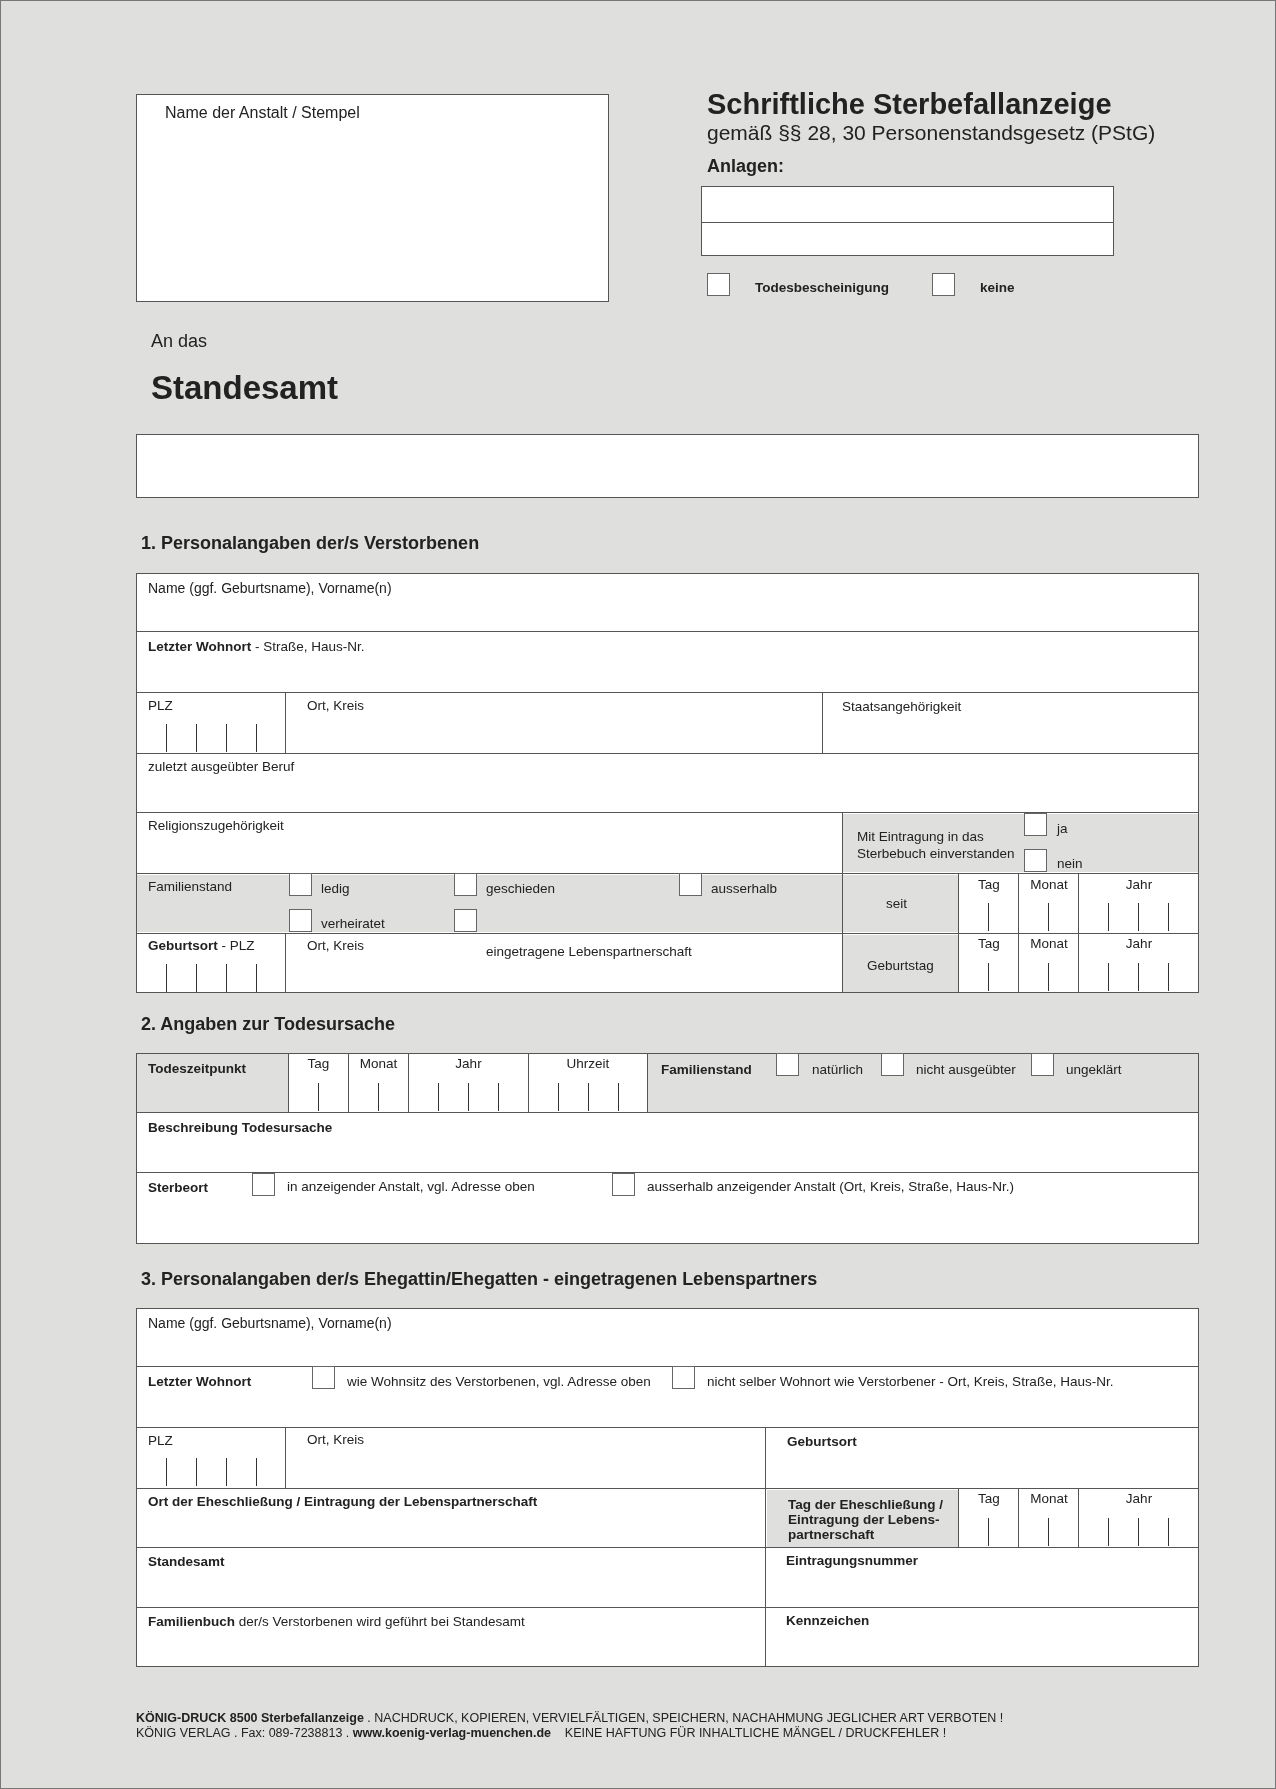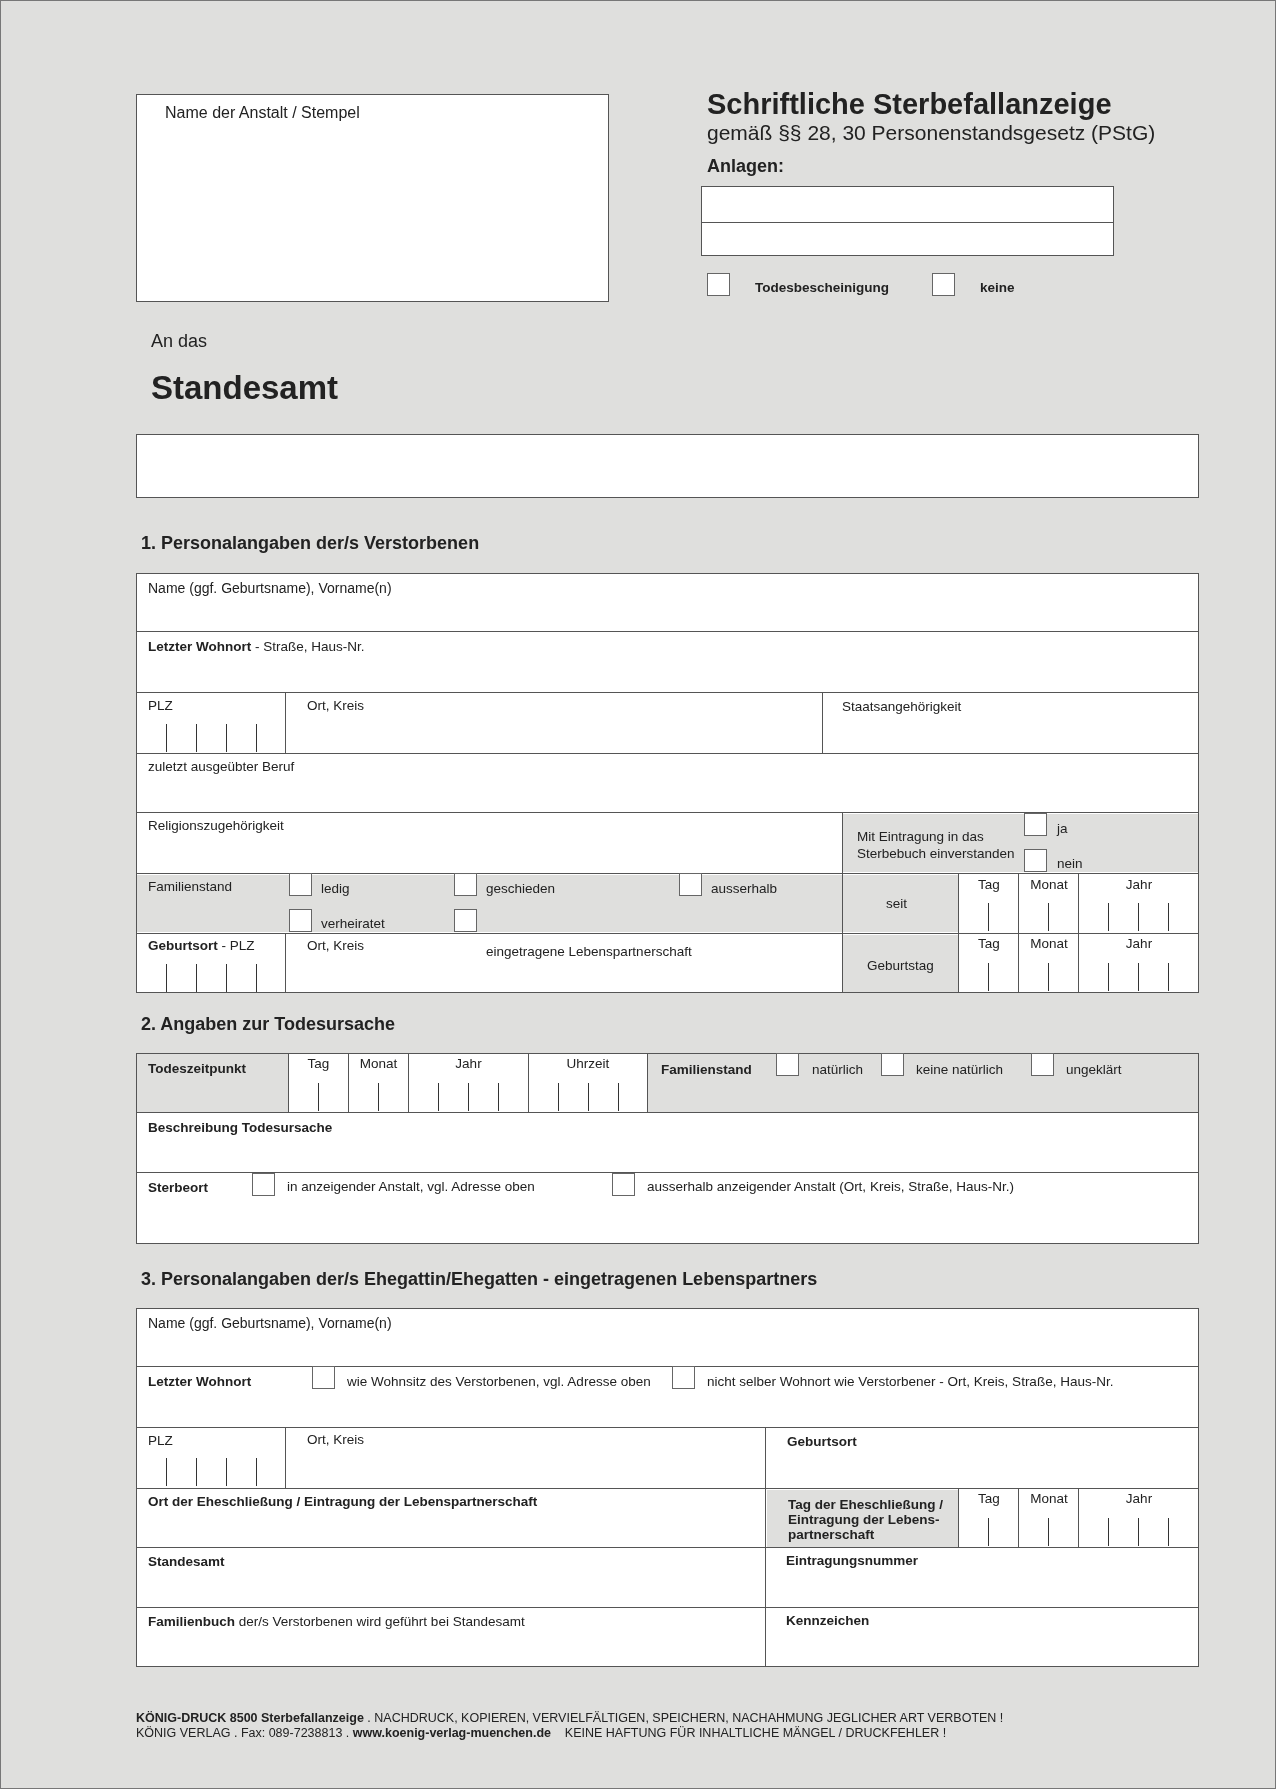--- a/index.html
+++ b/index.html
@@ -168,21 +168,21 @@
 <div class="tick" style="left:498px;top:1083px;"></div>
 <div class="tick" style="left:558px;top:1083px;"></div>
 <div class="tick" style="left:588px;top:1083px;"></div>
 <div class="tick" style="left:618px;top:1083px;"></div>
 <div class="vline" style="left:647px;top:1053px;height:60px;"></div>
 <div class="cell gray" style="left:648px;top:1054px;width:550px;height:58px;"></div>
 <div class="lbl b" style="left:661px;top:1062px;">Familienstand</div>
 <div class="cb" style="left:776px;top:1053px;"></div>
 <div class="lbl" style="left:812px;top:1062px;">natürlich</div>
 <div class="cb" style="left:881px;top:1053px;"></div>
-<div class="lbl" style="left:916px;top:1062px;">keine natürlich</div>
+<div class="lbl" style="left:916px;top:1062px;">nicht ausgeübter</div>
 <div class="cb" style="left:1031px;top:1053px;"></div>
 <div class="lbl" style="left:1066px;top:1062px;">ungeklärt</div>
 <div class="hline" style="left:136px;top:1112px;width:1063px;"></div>
 
 <div class="cell" style="left:137px;top:1114px;width:1061px;height:58px;"></div>
 <div class="lbl b" style="left:148px;top:1120px;">Beschreibung Todesursache</div>
 <div class="hline" style="left:136px;top:1172px;width:1063px;"></div>
 
 <div class="cell" style="left:137px;top:1174px;width:1061px;height:69px;"></div>
 <div class="lbl b" style="left:148px;top:1180px;">Sterbeort</div>

